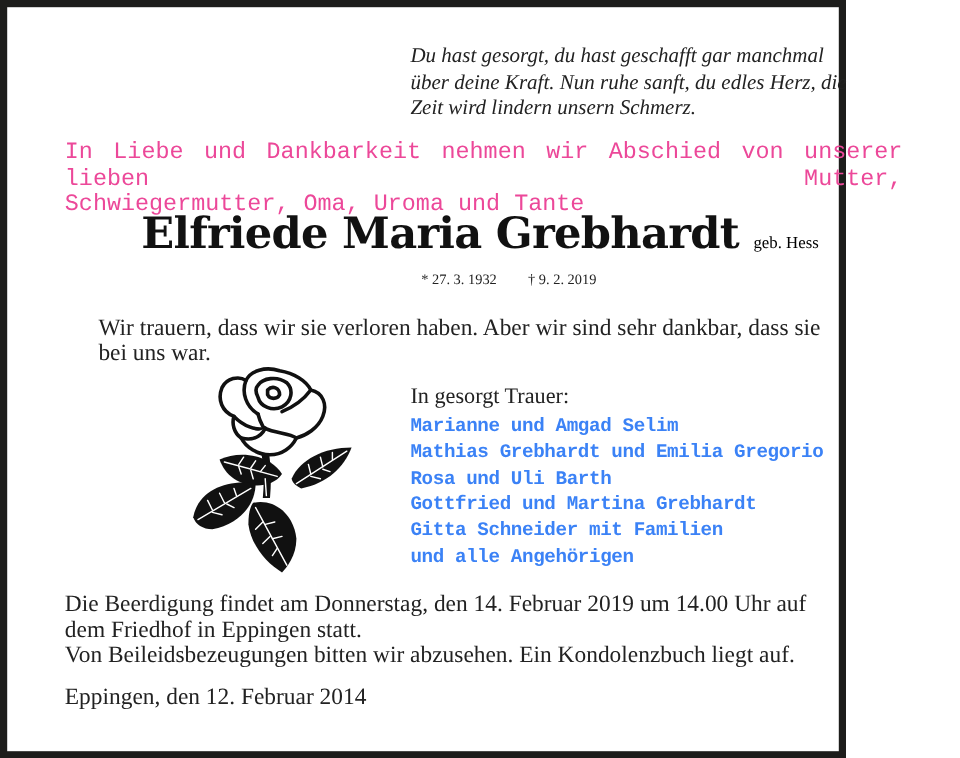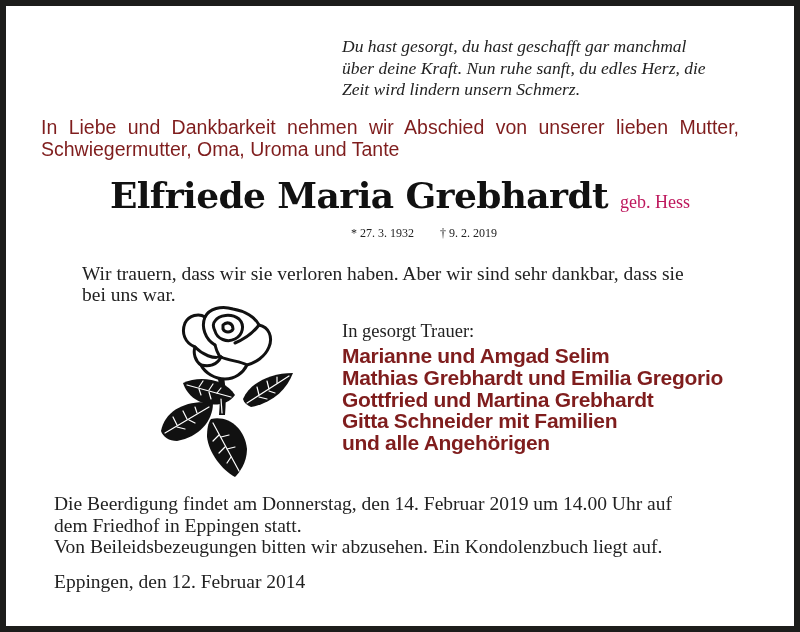--- a/index.html
+++ b/index.html
@@ -10,21 +10,21 @@
     body {
       width: 800px;
       height: 632px;
       overflow: hidden;
       position: relative;
     }
     .notice {
       position: absolute;
       left: 0;
       top: 0;
-      width: 800px;
+      width: 705px;
       height: 632px;
       box-sizing: border-box;
       border: 6px solid #1d1d1b;
       background: #ffffff;
       color: #1d1d1b;
       font-family: "DejaVu Serif", "Liberation Serif", serif;
     }
     .poem {
       position: absolute;
       left: 336px;
@@ -32,27 +32,27 @@
       width: 420px;
       font-family: "Liberation Serif", "DejaVu Serif", serif;
       font-style: italic;
       font-size: 17.5px;
       line-height: 21.5px;
       color: #222;
     }
     .poem div { white-space: nowrap; }
     .intro {
       position: absolute;
-      left: 35px;
+      left: 48px;
       top: 111px;
       width: 698px;
-      font-family: Liberation Sans, sans-serif;
+      font-family: Liberation Mono, monospace;
       font-size: 19.5px;
       line-height: 21.5px;
-      color: #7f1d1d;
+      color: #ec4899;
     }
     .intro .l1 {
       text-align: justify;
       text-align-last: justify;
       word-spacing: 1px;
     }
     .name-line {
       position: absolute;
       left: 0;
       top: 168px;
@@ -62,22 +62,22 @@
     }
     .name {
       font-family: "DejaVu Serif", "Liberation Serif", serif;
       font-weight: bold;
       font-size: 36px;
       letter-spacing: -0.6px;
       color: #111;
     }
     .maiden {
       font-family: "Liberation Serif", "DejaVu Serif", serif;
-      font-size: 18px;
-      color: #be185d;
+      font-size: 14px;
+      color: #000000;
       margin-left: 12px;
     }
     .dates {
       position: absolute;
       left: 0;
       top: 220px;
       width: 788px;
       text-align: center;
       font-family: "Liberation Serif", "DejaVu Serif", serif;
       font-size: 12px;
@@ -111,25 +111,25 @@
       width: 420px;
     }
     .mourners .label {
       font-family: "Liberation Serif", "DejaVu Serif", serif;
       font-size: 18.5px;
       line-height: 22px;
       color: #222;
       margin-bottom: 3px;
     }
     .mourners .names div {
-      font-family: Liberation Sans, sans-serif;
+      font-family: Liberation Mono, monospace;
       font-weight: bold;
-      font-size: 21px;
+      font-size: 16px;
       line-height: 21.8px;
-      color: #7f1d1d;
+      color: #3b82f6;
       letter-spacing: -0.3px;
       white-space: nowrap;
     }
     .funeral {
       position: absolute;
       left: 48px;
       top: 487px;
       width: 700px;
       font-family: "Liberation Serif", "DejaVu Serif", serif;
       font-size: 19.5px;
@@ -217,20 +217,21 @@
         <path d="M46 62 C54 64 62 62 66 54"></path>
       </g>
     </svg>
   </div>
 
   <div class="mourners">
     <div class="label">In gesorgt Trauer:</div>
     <div class="names">
       <div>Marianne und Amgad Selim</div>
       <div>Mathias Grebhardt und Emilia Gregorio</div>
+      <div>Rosa und Uli Barth</div>
       <div>Gottfried und Martina Grebhardt</div>
       <div>Gitta Schneider mit Familien</div>
       <div>und alle Angehörigen</div>
     </div>
   </div>
 
   <div class="funeral">
     <div>Die Beerdigung findet am Donnerstag, den 14. Februar 2019 um 14.00 Uhr auf</div>
     <div>dem Friedhof in Eppingen statt.</div>
     <div>Von Beileidsbezeugungen bitten wir abzusehen. Ein Kondolenzbuch liegt auf.</div>

